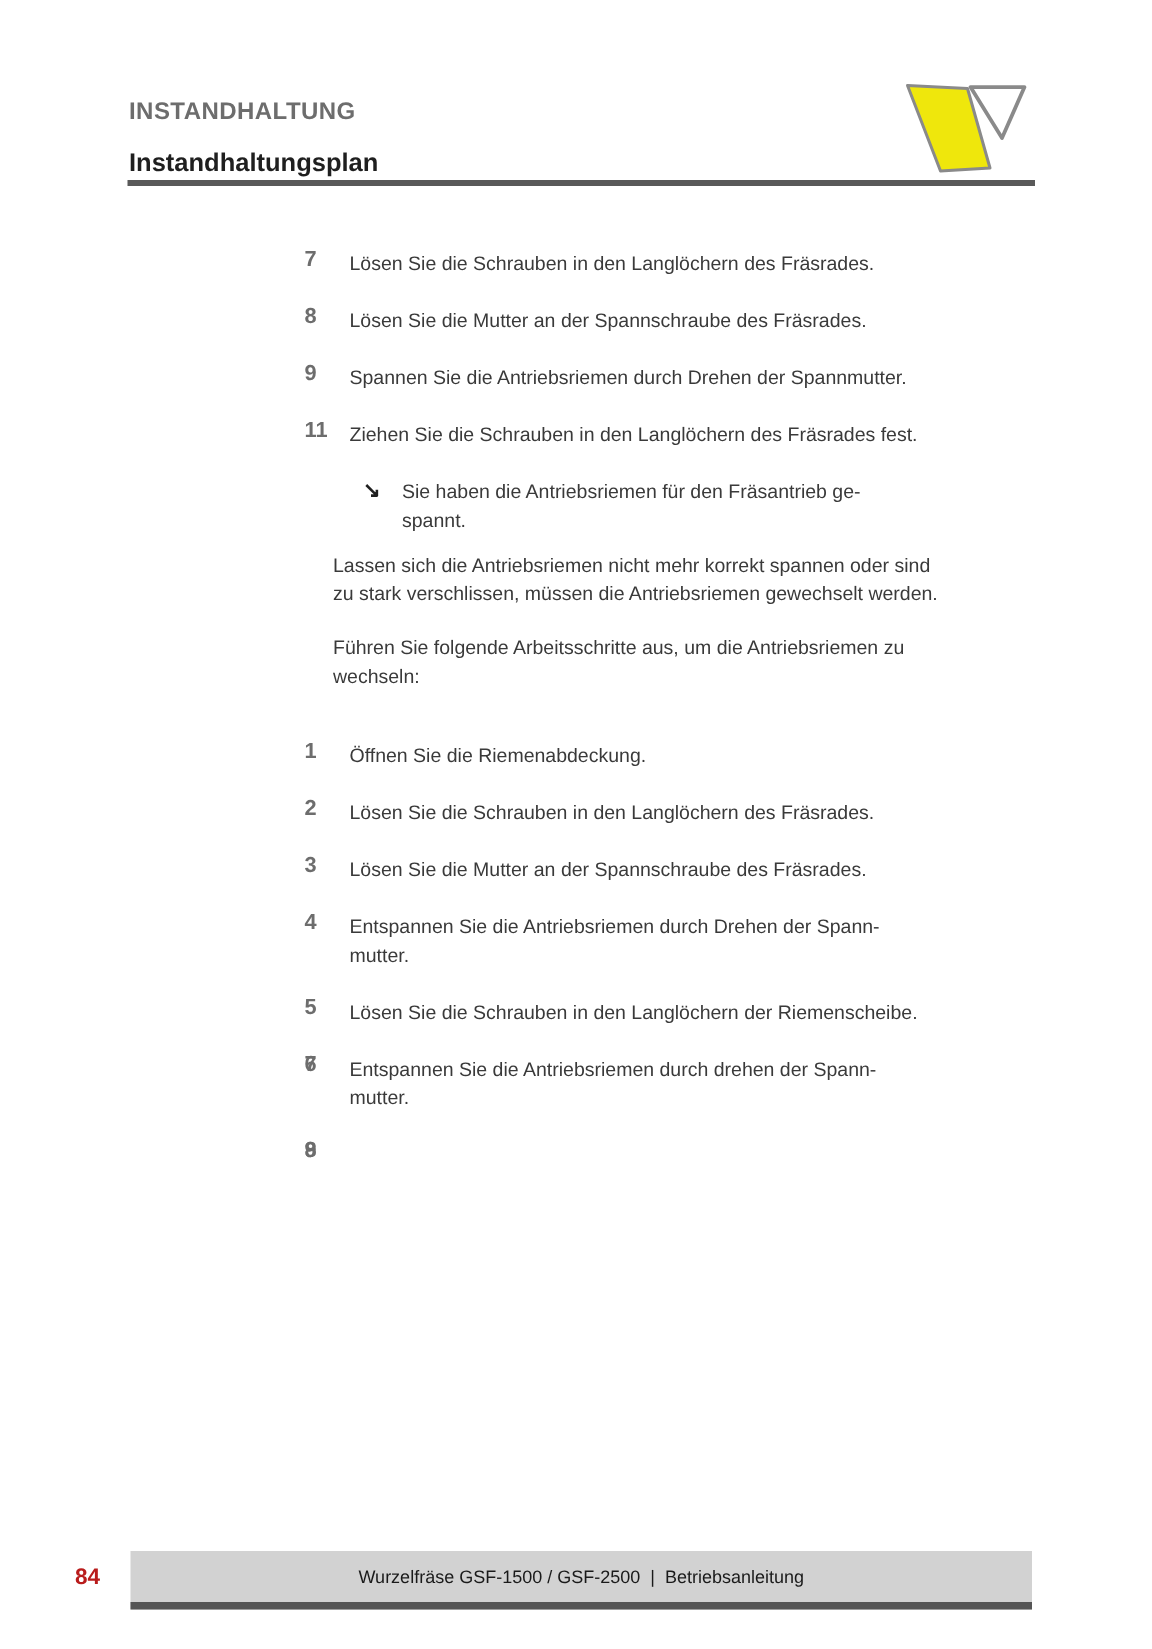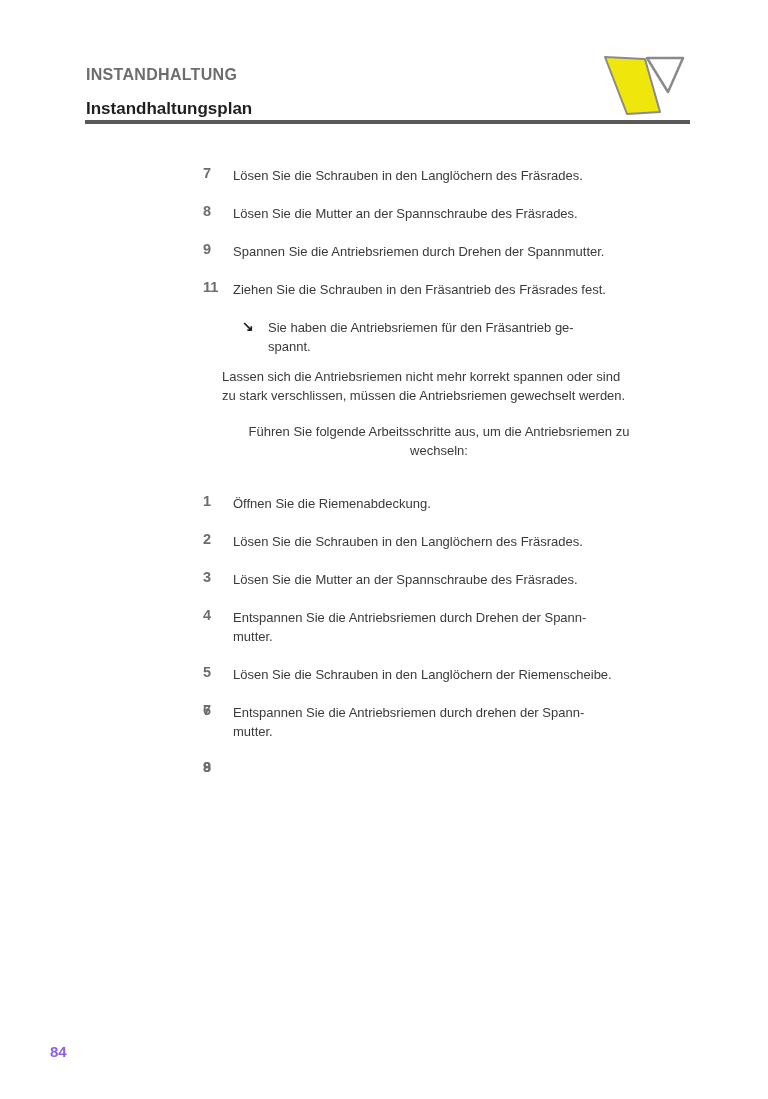--- a/index.html
+++ b/index.html
@@ -42,26 +42,26 @@
   .step-text { white-space:pre-line; }
 
   .result { position:relative; padding-left:82px; margin-bottom:11px; }
   .result-arrow {
     position:absolute; left:56px; top:-1px;
     font-size:14px; font-weight:bold; color:#1f1f1f;
   }
   .result-text { white-space:pre-line; }
 
   .para { white-space:pre-line; margin-bottom:17px;margin-left:36px; }
-  .para.before-list { margin-bottom:34px;text-align:center; }
+  .para.before-list { margin-bottom:34px; }
 
   
   .page-num {
     position:absolute; left:50px; top:1043px;
-    font-size:15px; font-weight:bold; color:#8b5cf6;
+    font-size:15px; font-weight:bold; color:#b91c1c;
   }
   .footer-bar {
     position:absolute; left:87px; top:1034px;
     width:601px; height:39px;
     background:#d2d2d2;
     border-bottom:5px solid #555555;
     display:flex; align-items:center; justify-content:center;
     font-size:12px; color:#1a1a1a;
   }
 </style>
@@ -87,21 +87,21 @@
     <div class="step">
       <span class="step-num">8</span>
       <span class="step-text">Lösen Sie die Mutter an der Spannschraube des Fräsrades.</span>
     </div>
     <div class="step">
       <span class="step-num">9</span>
       <span class="step-text">Spannen Sie die Antriebsriemen durch Drehen der Spannmutter.</span>
     </div>
     <div class="step">
       <span class="step-num">11</span>
-      <span class="step-text">Ziehen Sie die Schrauben in den Fräsantrieb des Fräsrades fest.</span>
+      <span class="step-text">Ziehen Sie die Schrauben in den Langlöchern des Fräsrades fest.</span>
     </div>
 
     <div class="result">
       <span class="result-arrow">↘</span>
       <span class="result-text">Sie haben die Antriebsriemen für den Fräsantrieb ge-
 spannt.</span>
     </div>
 
     <p class="para">Lassen sich die Antriebsriemen nicht mehr korrekt spannen oder sind
 zu stark verschlissen, müssen die Antriebsriemen gewechselt werden.</p>
@@ -140,14 +140,17 @@
     <div class="step">
       <span class="step-num">8</span>
     </div>
     <div class="step">
       <span class="step-num">9</span>
     </div>
 
   </div>
 
   <span class="page-num">84</span>
+  <div class="footer-bar">
+    <span>Wurzelfräse GSF-1500 / GSF-2500 &nbsp;|&nbsp; Betriebsanleitung</span>
+  </div>
 
 </div>
 
 </body></html>

